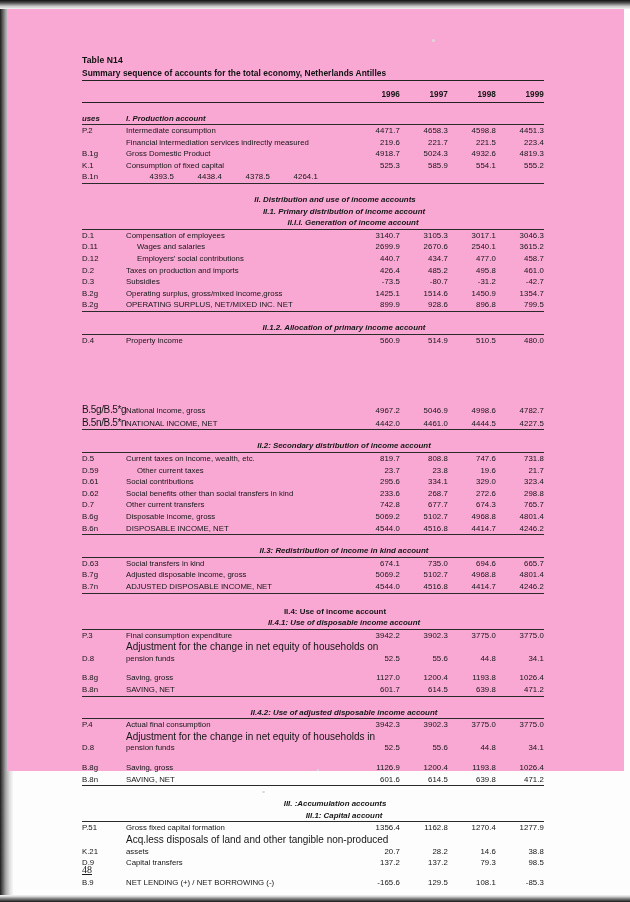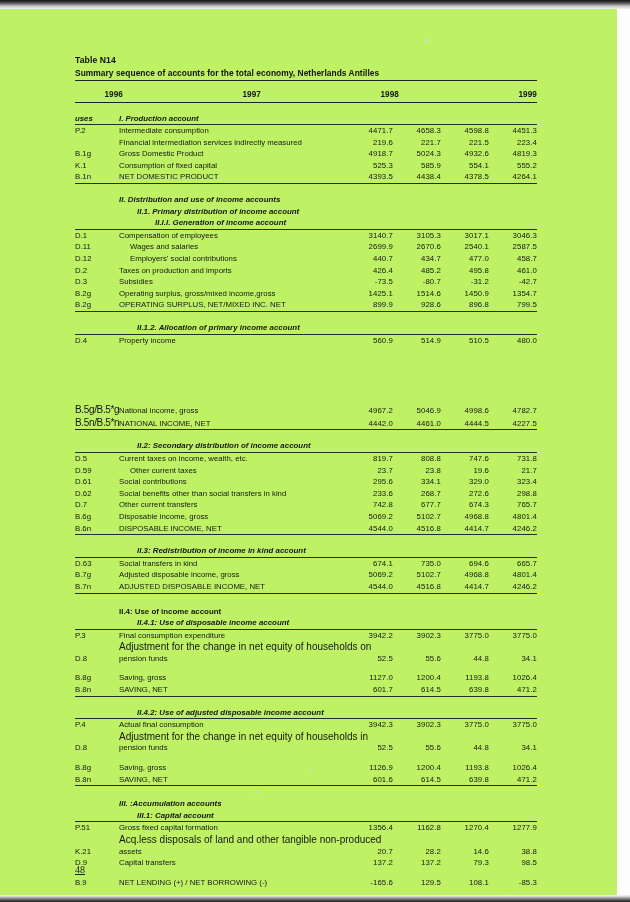--- a/index.html
+++ b/index.html
@@ -37,24 +37,24 @@
     background: linear-gradient(to top, #1a1a1a 0%, #707070 40%, #d8d8d8 80%, #f6f6f6 100%);
   }
   .scan-speck {
     position: absolute;
     background: #d9d9d9;
     border-radius: 50%;
   }
 
   #sheet {
     position: absolute;
-    left: 0; top: 9px;
+    left: 7px; top: 9px;
     width: 617px;
-    height: 886px;
-    background: #bef264;
+    height: 762px;
+    background: #f9a8d4;
   }
 
   .tbl {
     position: absolute;
     left: 75px;
     top: 46px;
     width: 462px;
     font-size: 7.8px;
     color: #161616;
   }
@@ -103,39 +103,40 @@
     width: 48px;
     flex: 0 0 48px;
     text-align: right;
     font-size: 7.8px;
     letter-spacing: .1px;
   }
 
   
   .years {
     display: flex;
-    justify-content: space-between;
+    justify-content: flex-end;
     font-weight: bold;
     font-size: 8.2px;
     line-height: 12px;
     padding-bottom: 1px;
     border-bottom: 1.3px solid #222;
   }
   .years .c-val {
     font-weight: bold;
     font-size: 8.2px;
   }
 
   
   .sec {
     font-weight: bold;
     font-style: italic;
     font-size: 7.9px;
     line-height: 11.6px;
     white-space: nowrap;
+    text-align: center;
   }
   .sec.upright { font-style: normal; }
   .lvl1 { padding-left: 44px; }
   .lvl2 { padding-left: 62px; }
   .lvl3 { padding-left: 80px; }
 
   .uses-row {
     font-weight: bold;
     font-style: italic;
   }
@@ -238,21 +239,20 @@
         <div class="c-code">K.1</div>
         <div class="c-label">Consumption of fixed capital</div>
         <div class="c-val">525.3</div>
         <div class="c-val">585.9</div>
         <div class="c-val">554.1</div>
         <div class="c-val">555.2</div>
       </div>
 
       <div class="row">
         <div class="c-code">B.1n</div>
-        <div class="c-label">NET DOMESTIC PRODUCT</div>
         <div class="c-val">4393.5</div>
         <div class="c-val">4438.4</div>
         <div class="c-val">4378.5</div>
         <div class="c-val">4264.1</div>
       </div>
       <div class="rule"></div>
 
       <div class="sp10"></div>
       <div class="sec lvl1">II. Distribution and use of income accounts</div>
       <div class="sec lvl2">II.1. Primary distribution of income account</div>
@@ -267,21 +267,21 @@
         <div class="c-val">3017.1</div>
         <div class="c-val">3046.3</div>
       </div>
 
       <div class="row">
         <div class="c-code">D.11</div>
         <div class="c-label indent1">Wages and salaries</div>
         <div class="c-val">2699.9</div>
         <div class="c-val">2670.6</div>
         <div class="c-val">2540.1</div>
-        <div class="c-val">2587.5</div>
+        <div class="c-val">3615.2</div>
       </div>
 
       <div class="row">
         <div class="c-code">D.12</div>
         <div class="c-label indent1">Employers' social contributions</div>
         <div class="c-val">440.7</div>
         <div class="c-val">434.7</div>
         <div class="c-val">477.0</div>
         <div class="c-val">458.7</div>
       </div>

